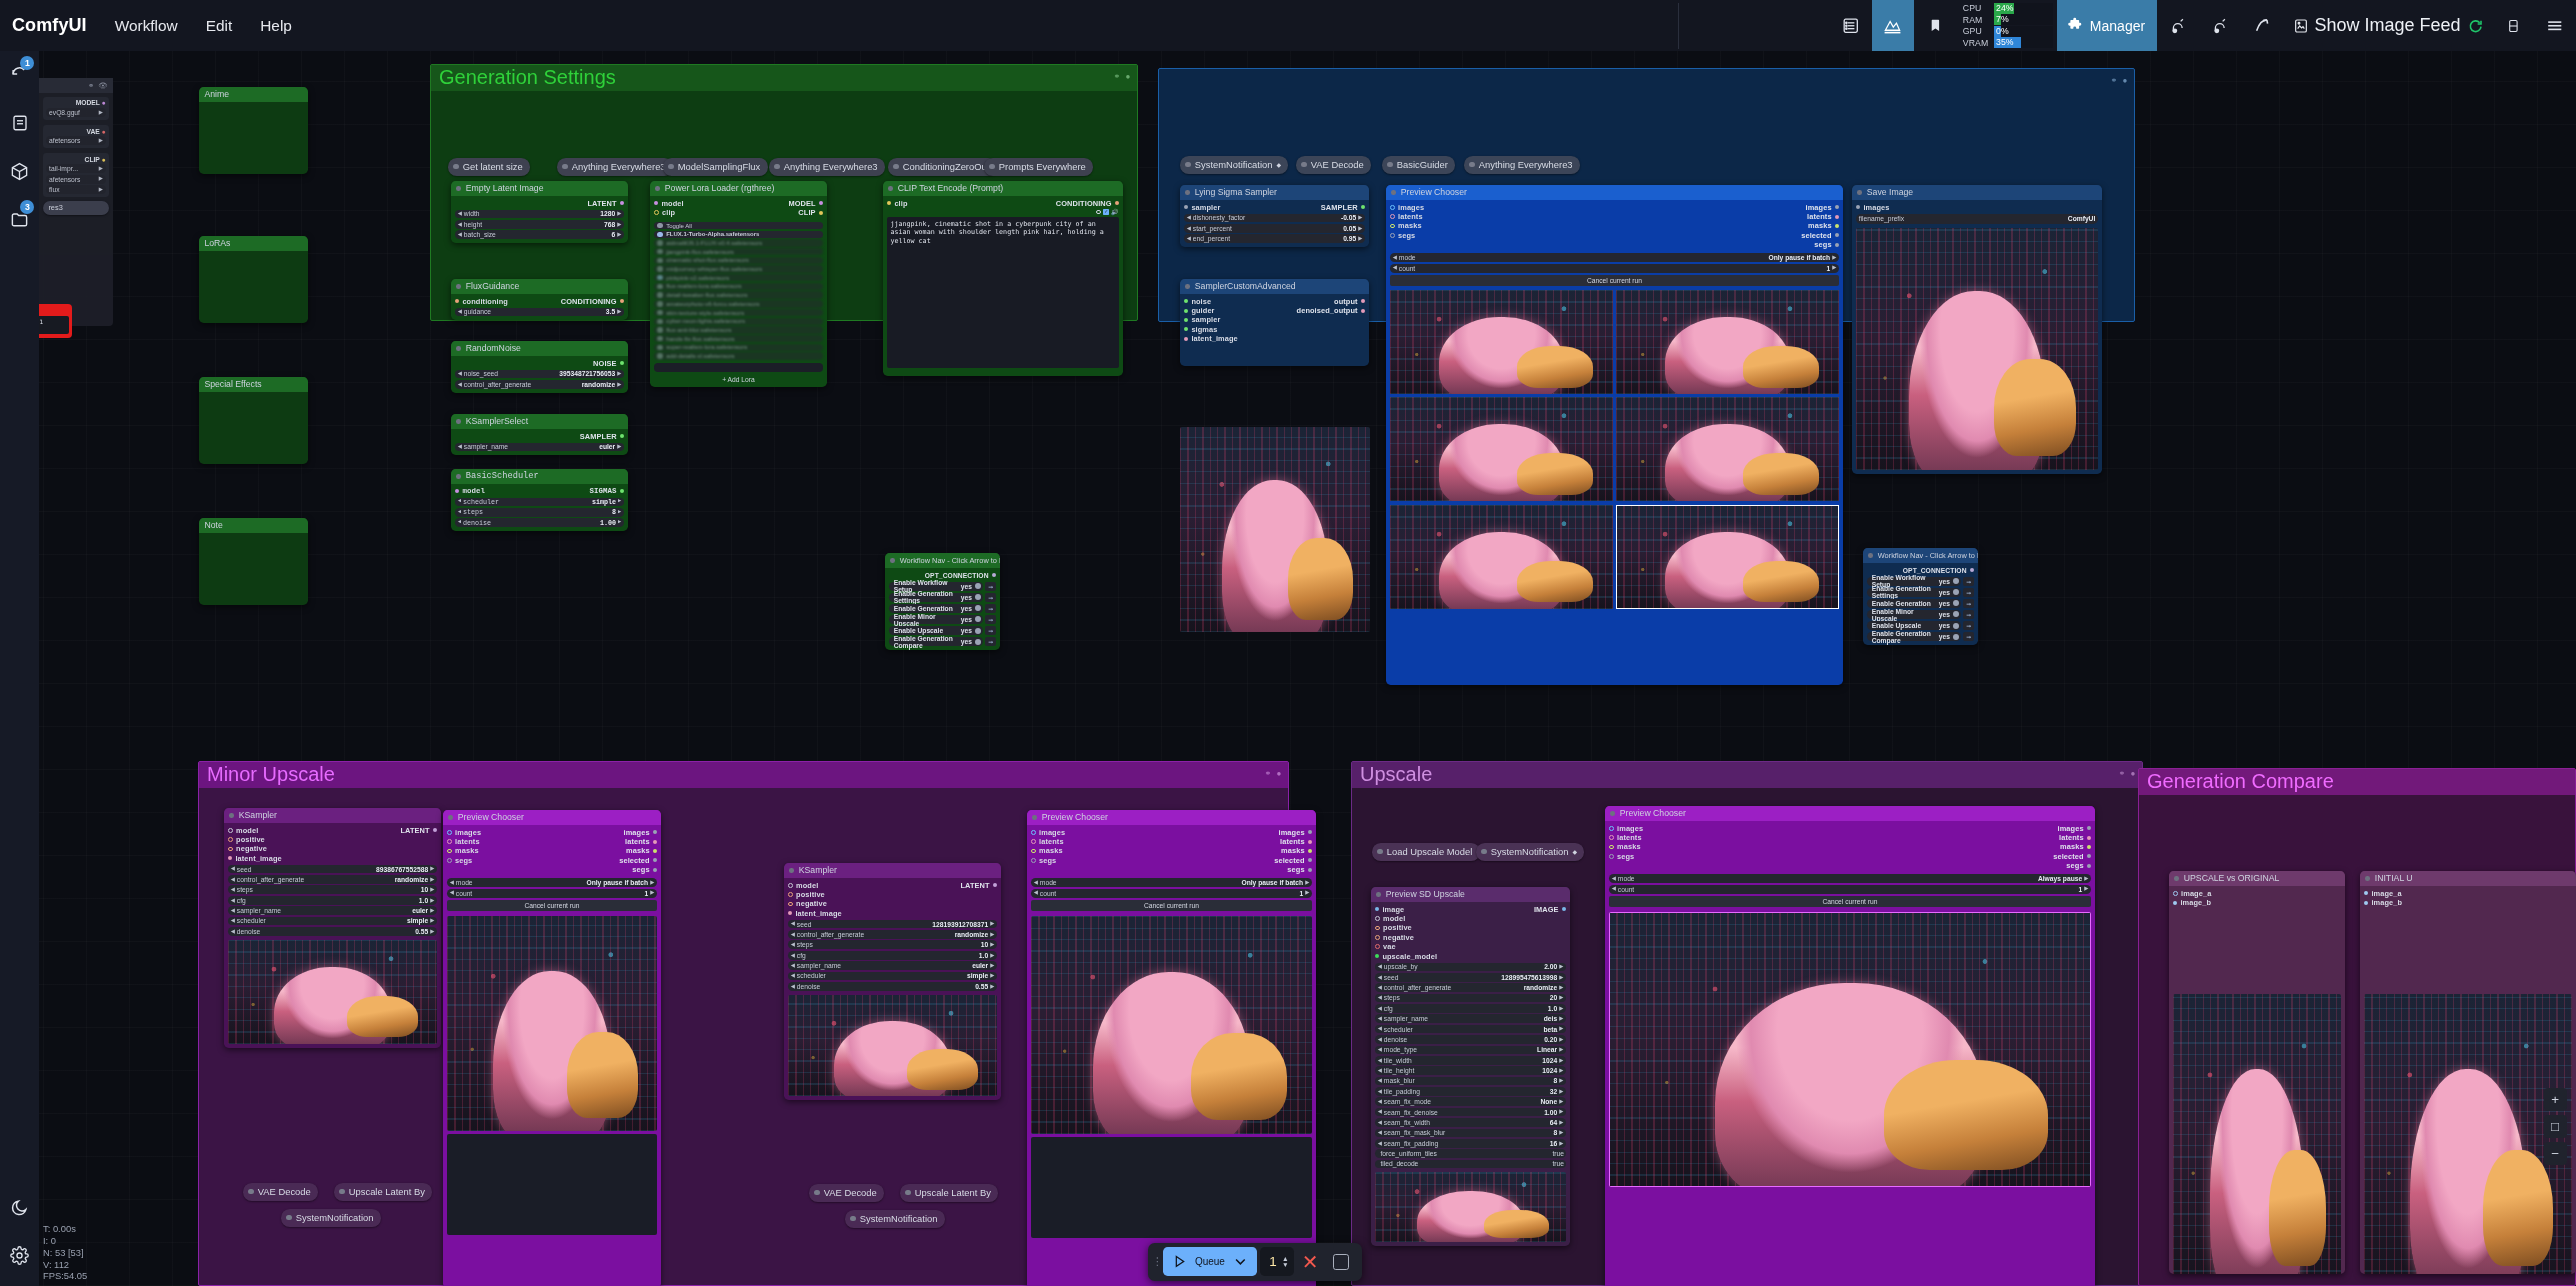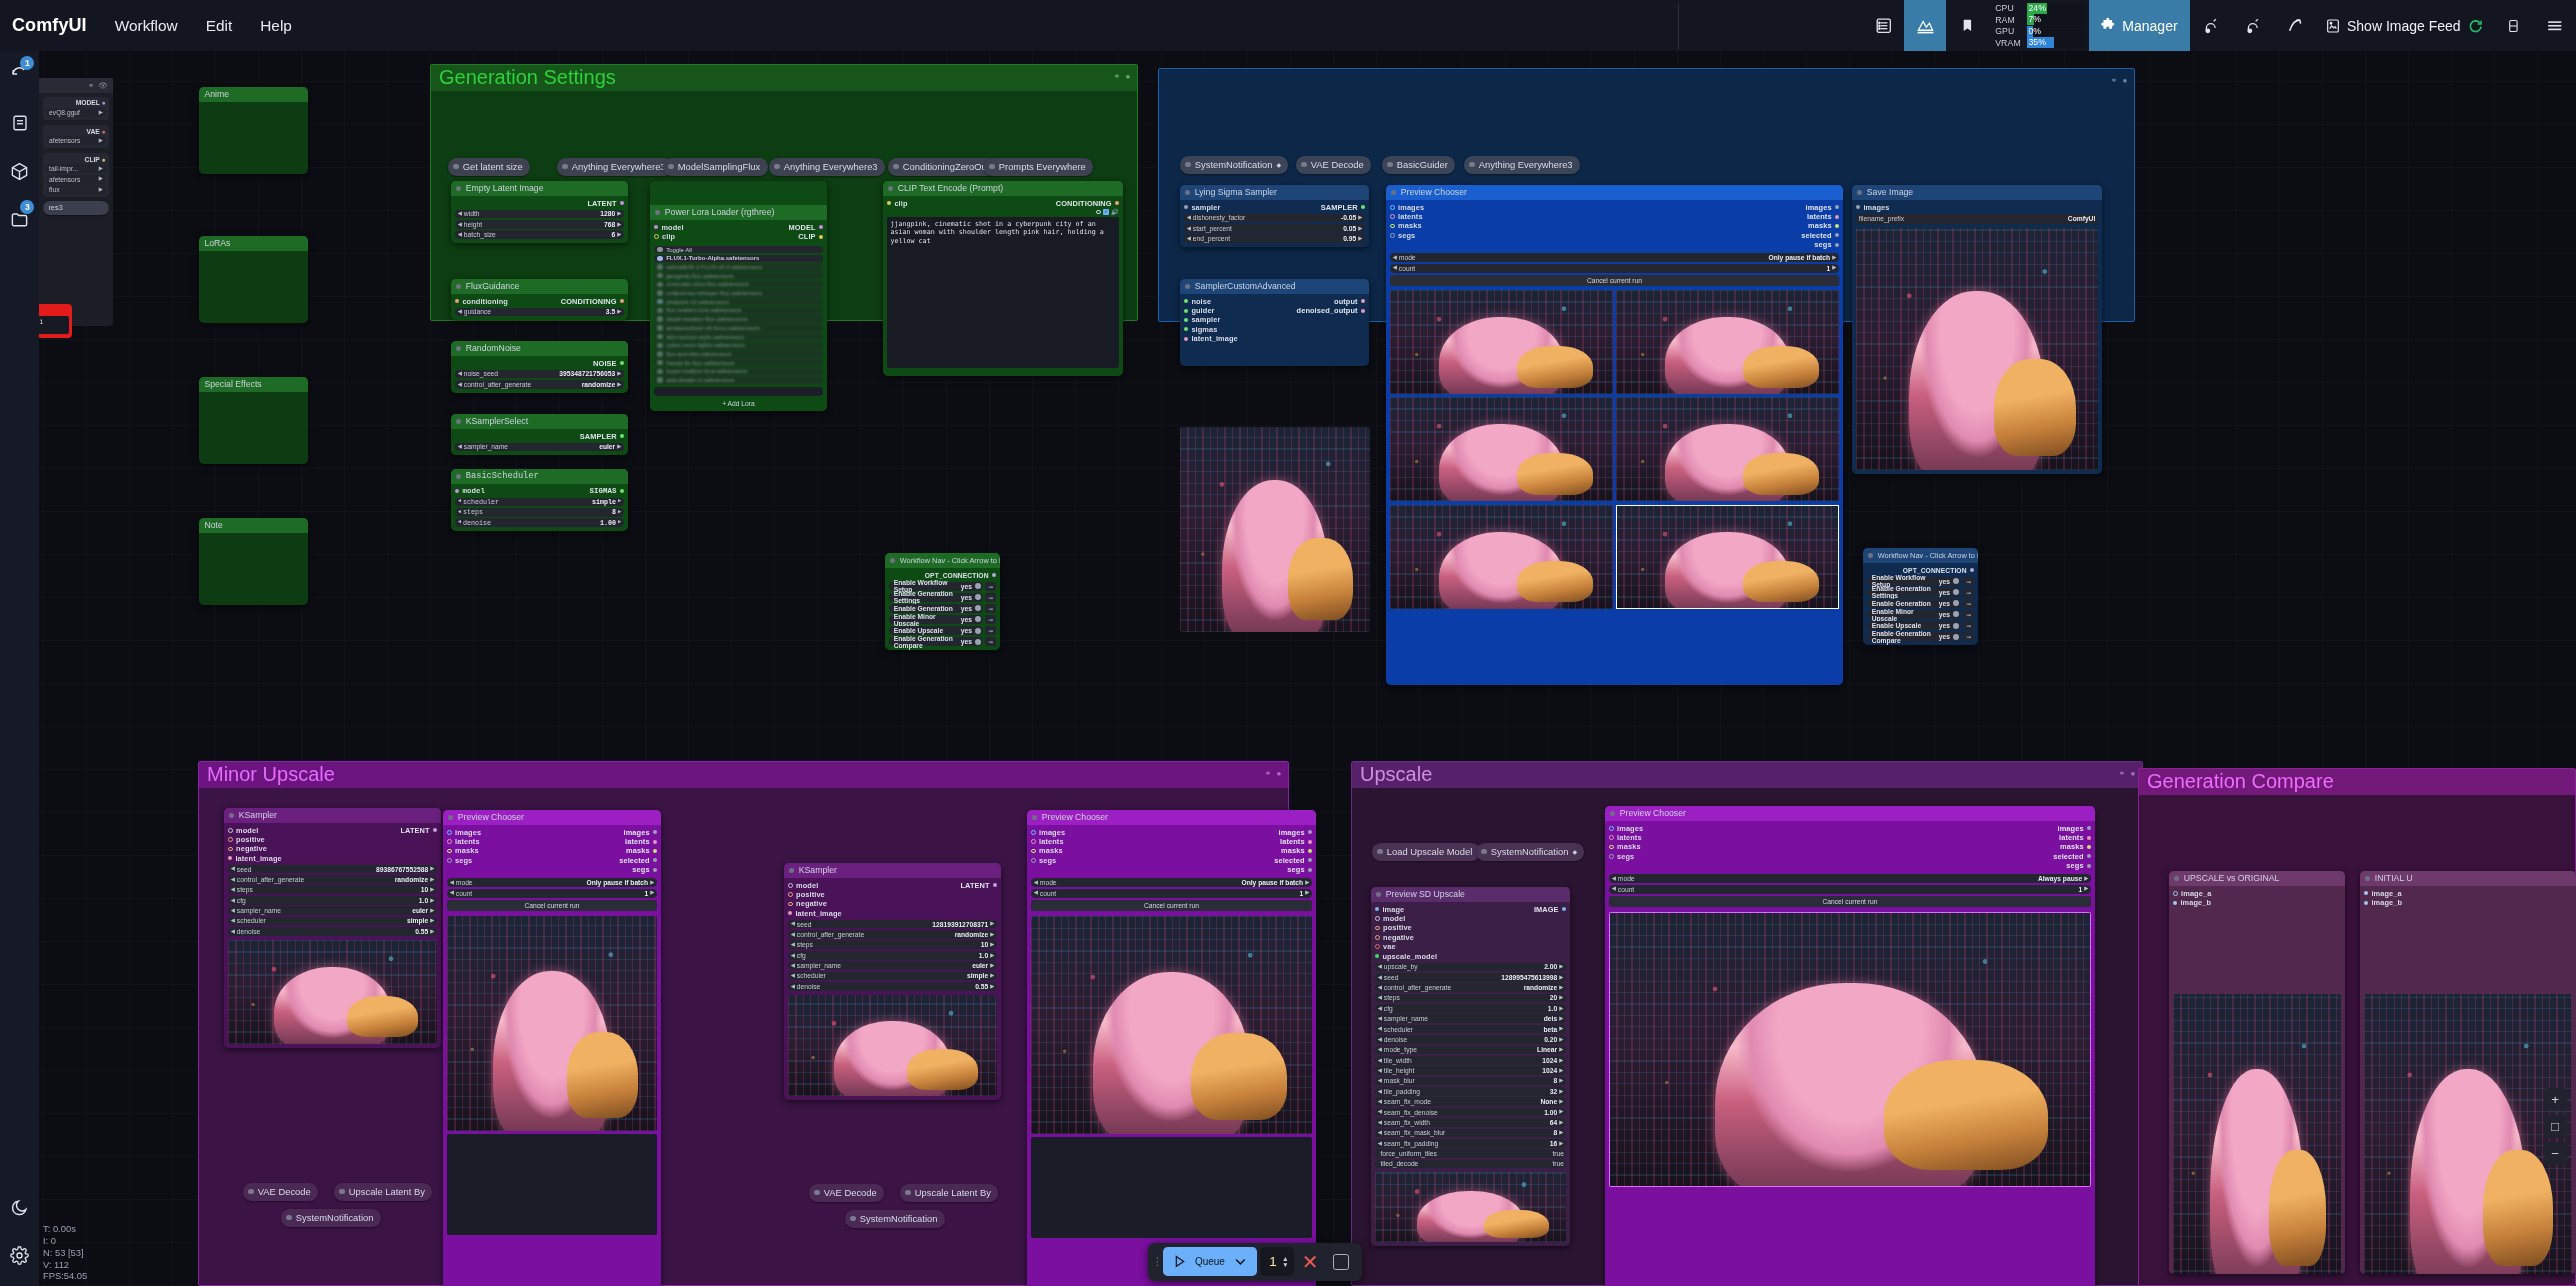--- a/index.html
+++ b/index.html
@@ -35,21 +35,21 @@
   .res-label { width: 28px; color: #c9ced9; font-size: 8.7px; letter-spacing:0.2px; }
   .res-bar { position: relative; flex: 1; height: 10.7px; background: #10131c; }
   .res-fill { position: absolute; left: 0; top: 0; height: 10.7px; }
   .res-val { position: absolute; left: 2px; top: 0px; font-size: 8.7px; color: #fff; line-height: 10.7px; }
   .manager-btn {
     height: 51px; background: #3a7ca8; display: flex; align-items: center;
     padding: 0 12px 0 9.4px; gap: 6px; cursor: pointer;
   }
   .manager-btn .lbl { font-size: 14px; color: #fff; }
   .feed-btn { display: flex; align-items: center; gap: 6px; padding: 0 9.4px; height:51px; cursor: pointer; }
-  .feed-btn .lbl { font-size: 14px; color: #eef1f6; }
+  .feed-btn .lbl { font-size: 18px; color: #eef1f6; }
 
   
   .sidebar {
     position: absolute; left: 0; top: 51px; width: 39px; height: 1235px;
     background: #161a26; z-index: 55; display: flex; flex-direction: column; align-items: center;
   }
   .sb-icon { width: 39px; height: 48px; display: flex; align-items: center; justify-content: center; position: relative; cursor: pointer; color: #dfe3ec; }
   .sb-badge {
     position: absolute; top: 5.4px; right: 4.7px; min-width: 14px; height: 14px; border-radius: 7.4px;
     background: #3e8ed6; color: #fff; font-size: 8.7px; font-weight: bold;
@@ -434,21 +434,21 @@
             </span>
           <span class="wl">
               <span class="wv">1.00</span>
               <span class="arw">▶</span>
             </span>
         </div>
       </div>
     </div>
 
     <div class="node" style="left:650px;top:130px;width:177px;background:#0e4a14;">
-      <div class="node-hdr" style="background:#1d6b25;margin-top:24px;">
+      <div class="node-hdr" style="background:#1d6b25;">
         <span class="hdot"></span>
         <span>Power Lora Loader (rgthree)</span>
       </div>
       <div class="node-body">
         <div class="port-row">
           <span class="port-in cap">
             <span class="pdot" style="background:#c78fe0;"></span>
             <span>model</span>
           </span>
           <span class="port-out cap">

